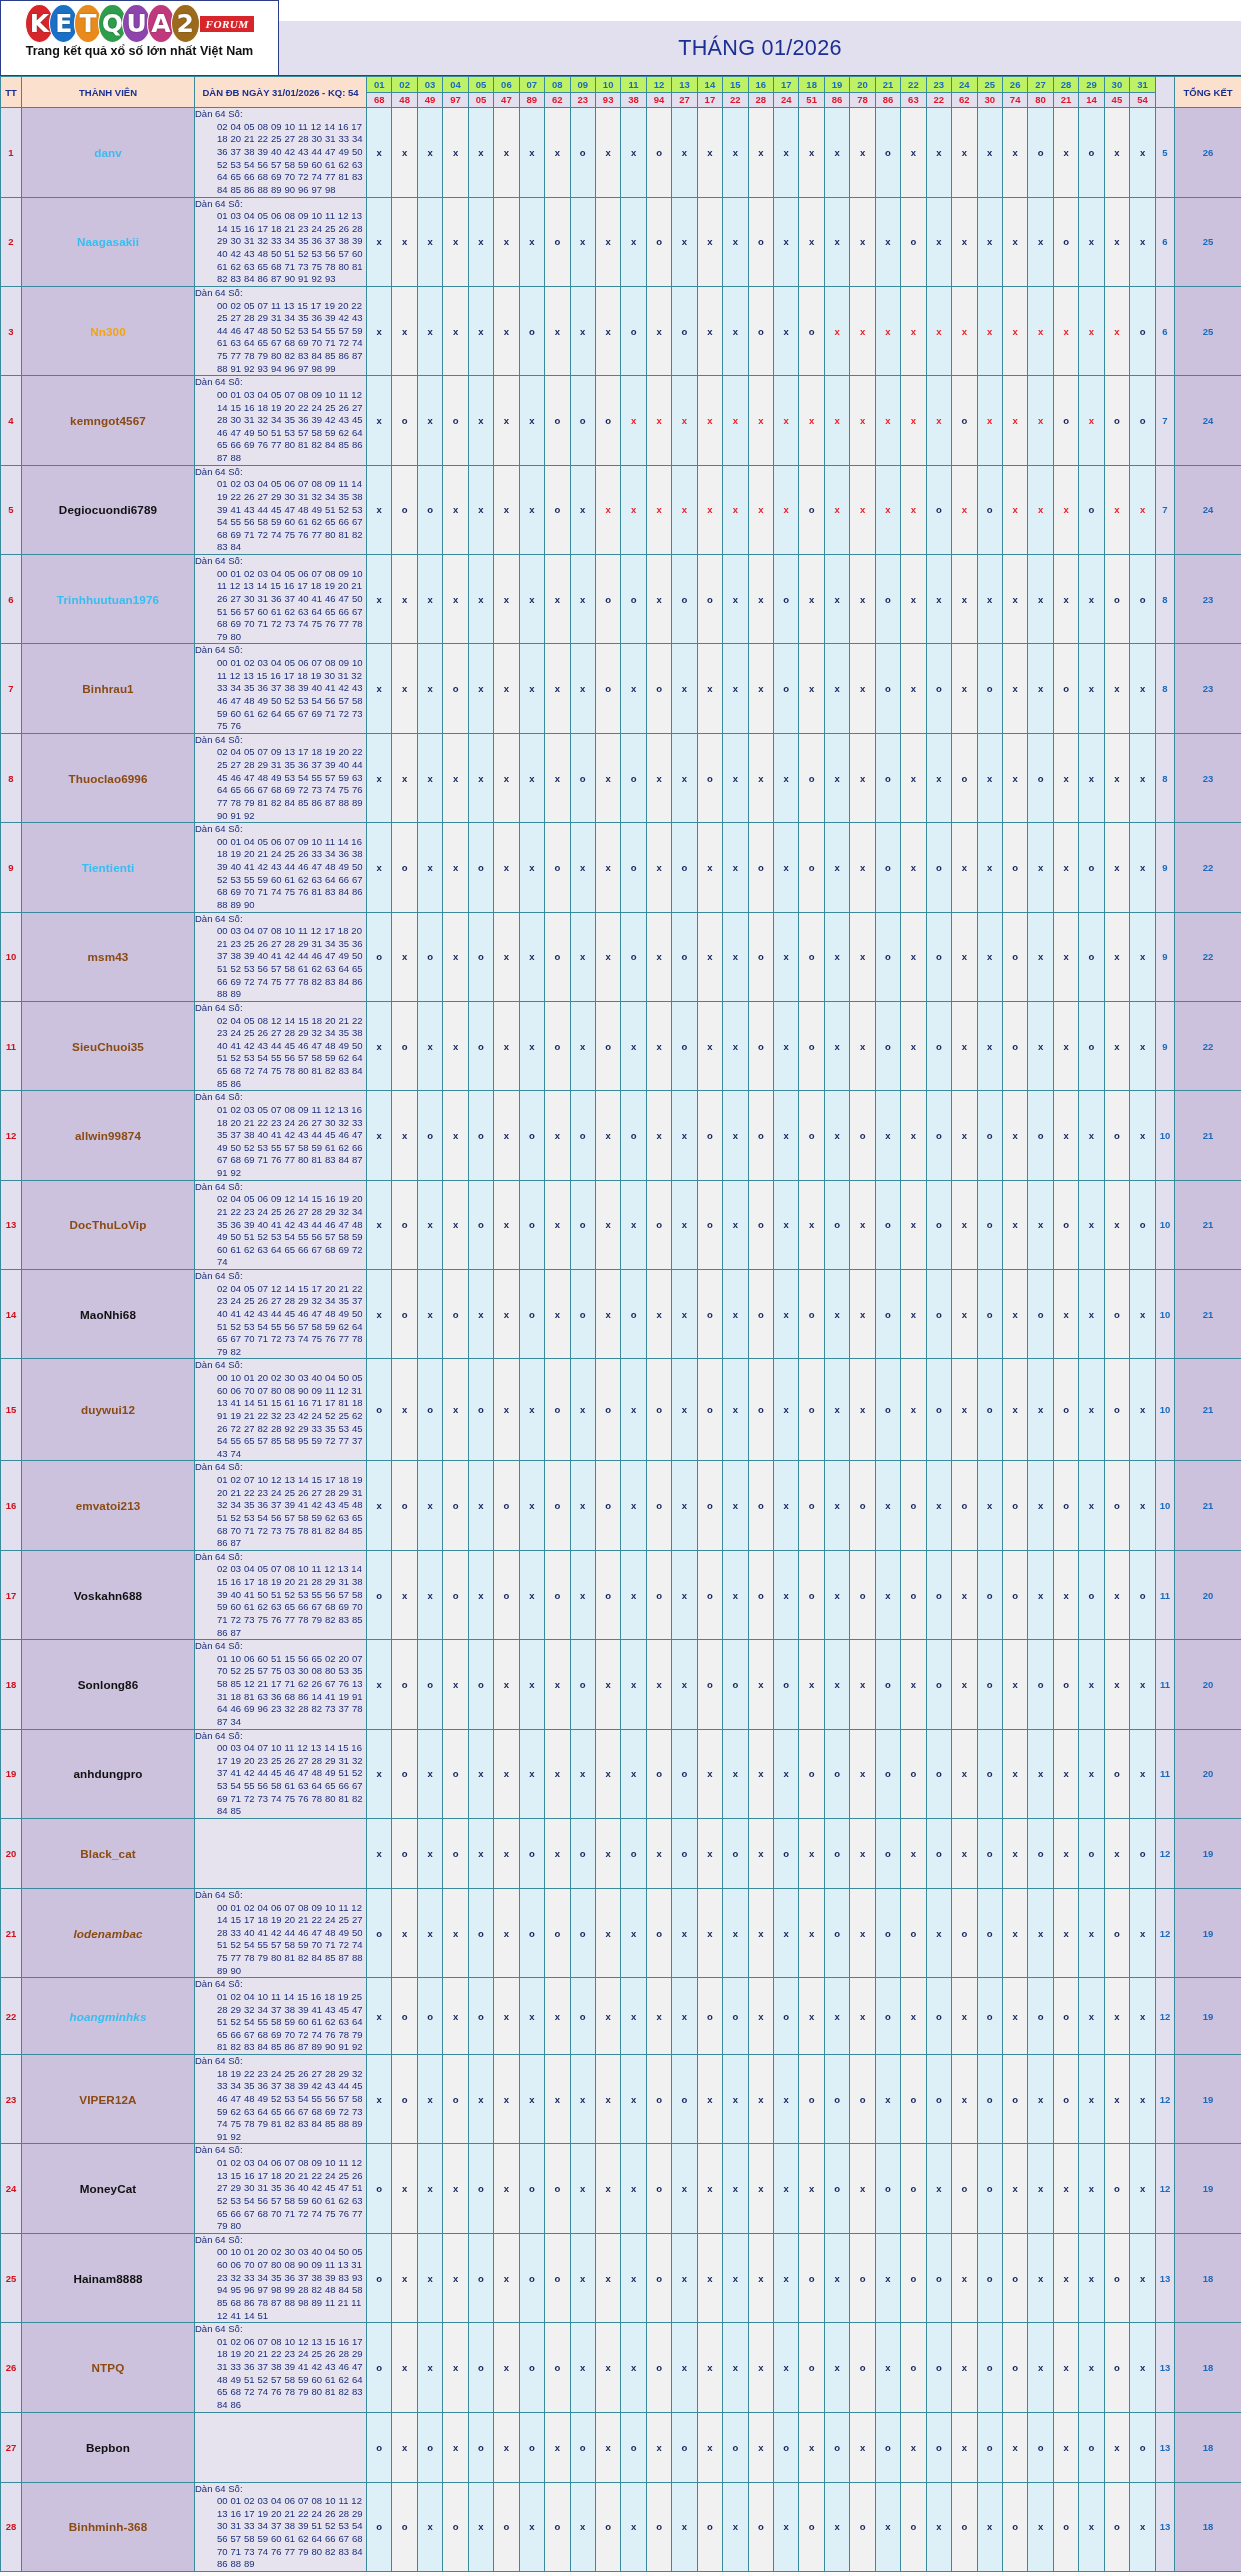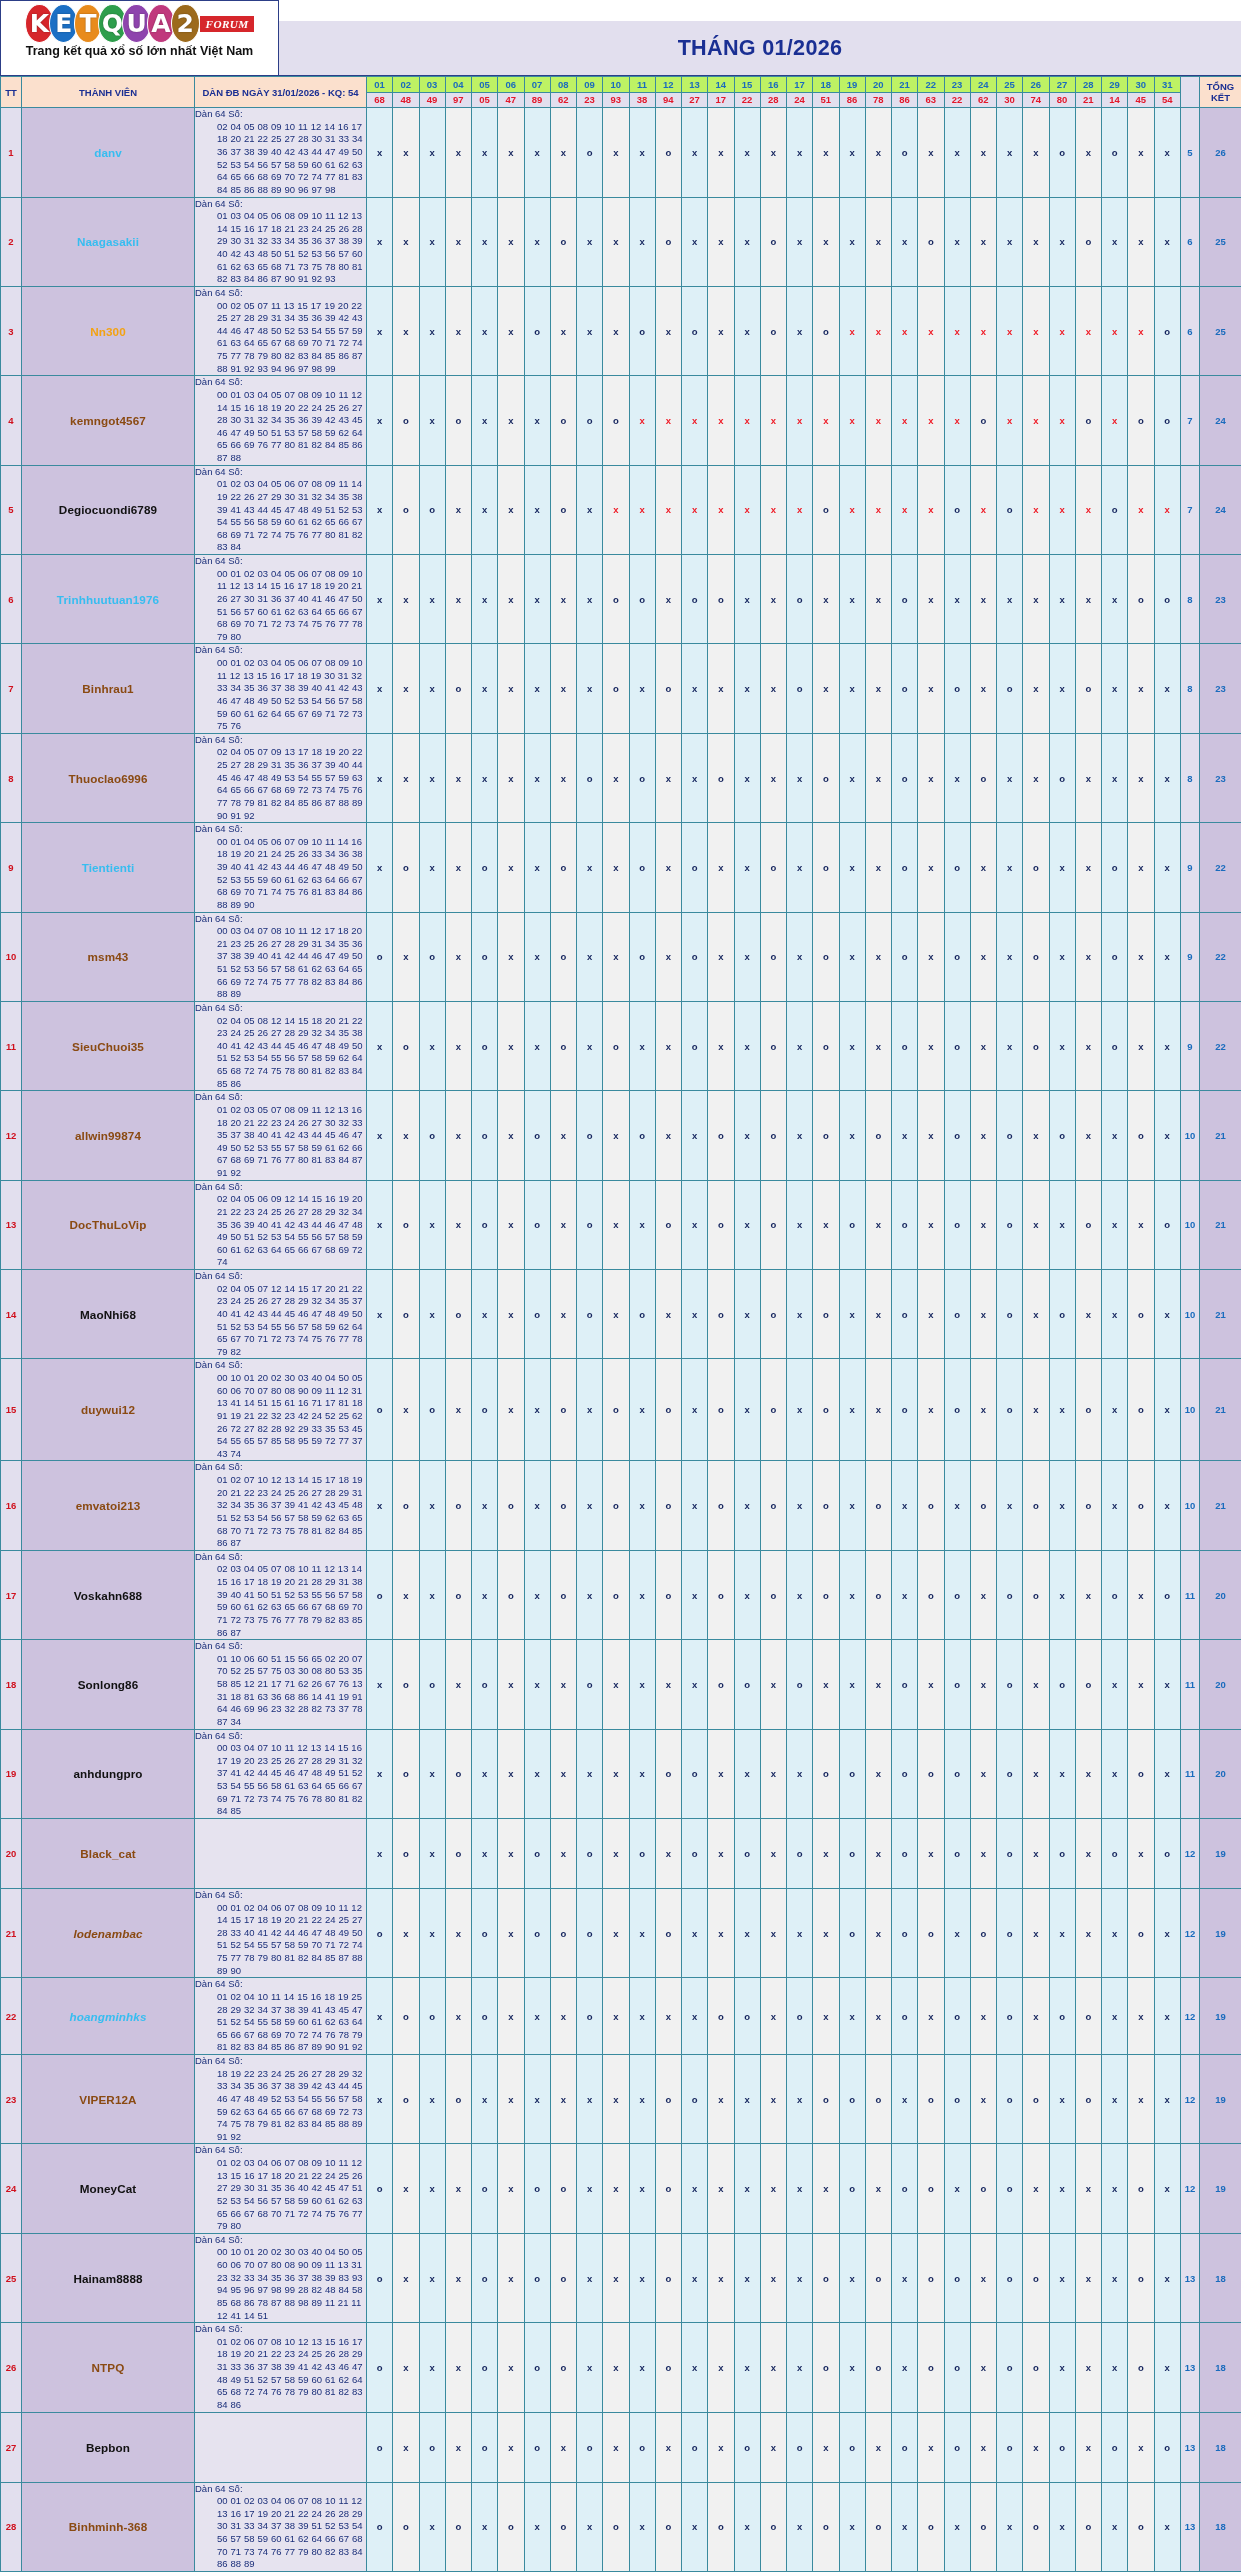--- a/index.html
+++ b/index.html
@@ -98,21 +98,21 @@
     background: #e2dfee;
     border-right: 1.7px solid #2c3e87;
     border-bottom: 1.7px solid #2c3e87;
     display: flex;
     align-items: center;
     justify-content: center;
   }
   .month-bar span {
     color: #1a2f93;
     font-size: 21.6px;
-    font-weight: bold;
+    font-weight: normal;
     letter-spacing: 0.3px;
   }
 
   
   table.grid {
     position: absolute;
     left: 0; top: 76px;
     border-collapse: collapse;
     table-layout: fixed;
     width: 1242px;
@@ -134,21 +134,21 @@
   }
   th.h-tt { width: 21px; font-size: 9.5px; }
   th.h-mem { width: 173px; font-size: 10.8px; }
   th.h-dan { width: 172px; font-size: 10px; }
   th.h-total {
     background: #fbe0cd;
     color: #1a2f93;
     font-weight: bold;
     text-align: center;
     font-size: 10.4px;
-    width: 42px;
+    width: 67px;
     border: 1.7px solid #3a8a9e;
   }
   th.h-day {
     background: #bef264;
     color: #1a6bbd;
     font-weight: bold;
     text-align: center;
     font-size: 9px;
     height: 15.6px;
     border: 0.9px solid #3a8a9e;

